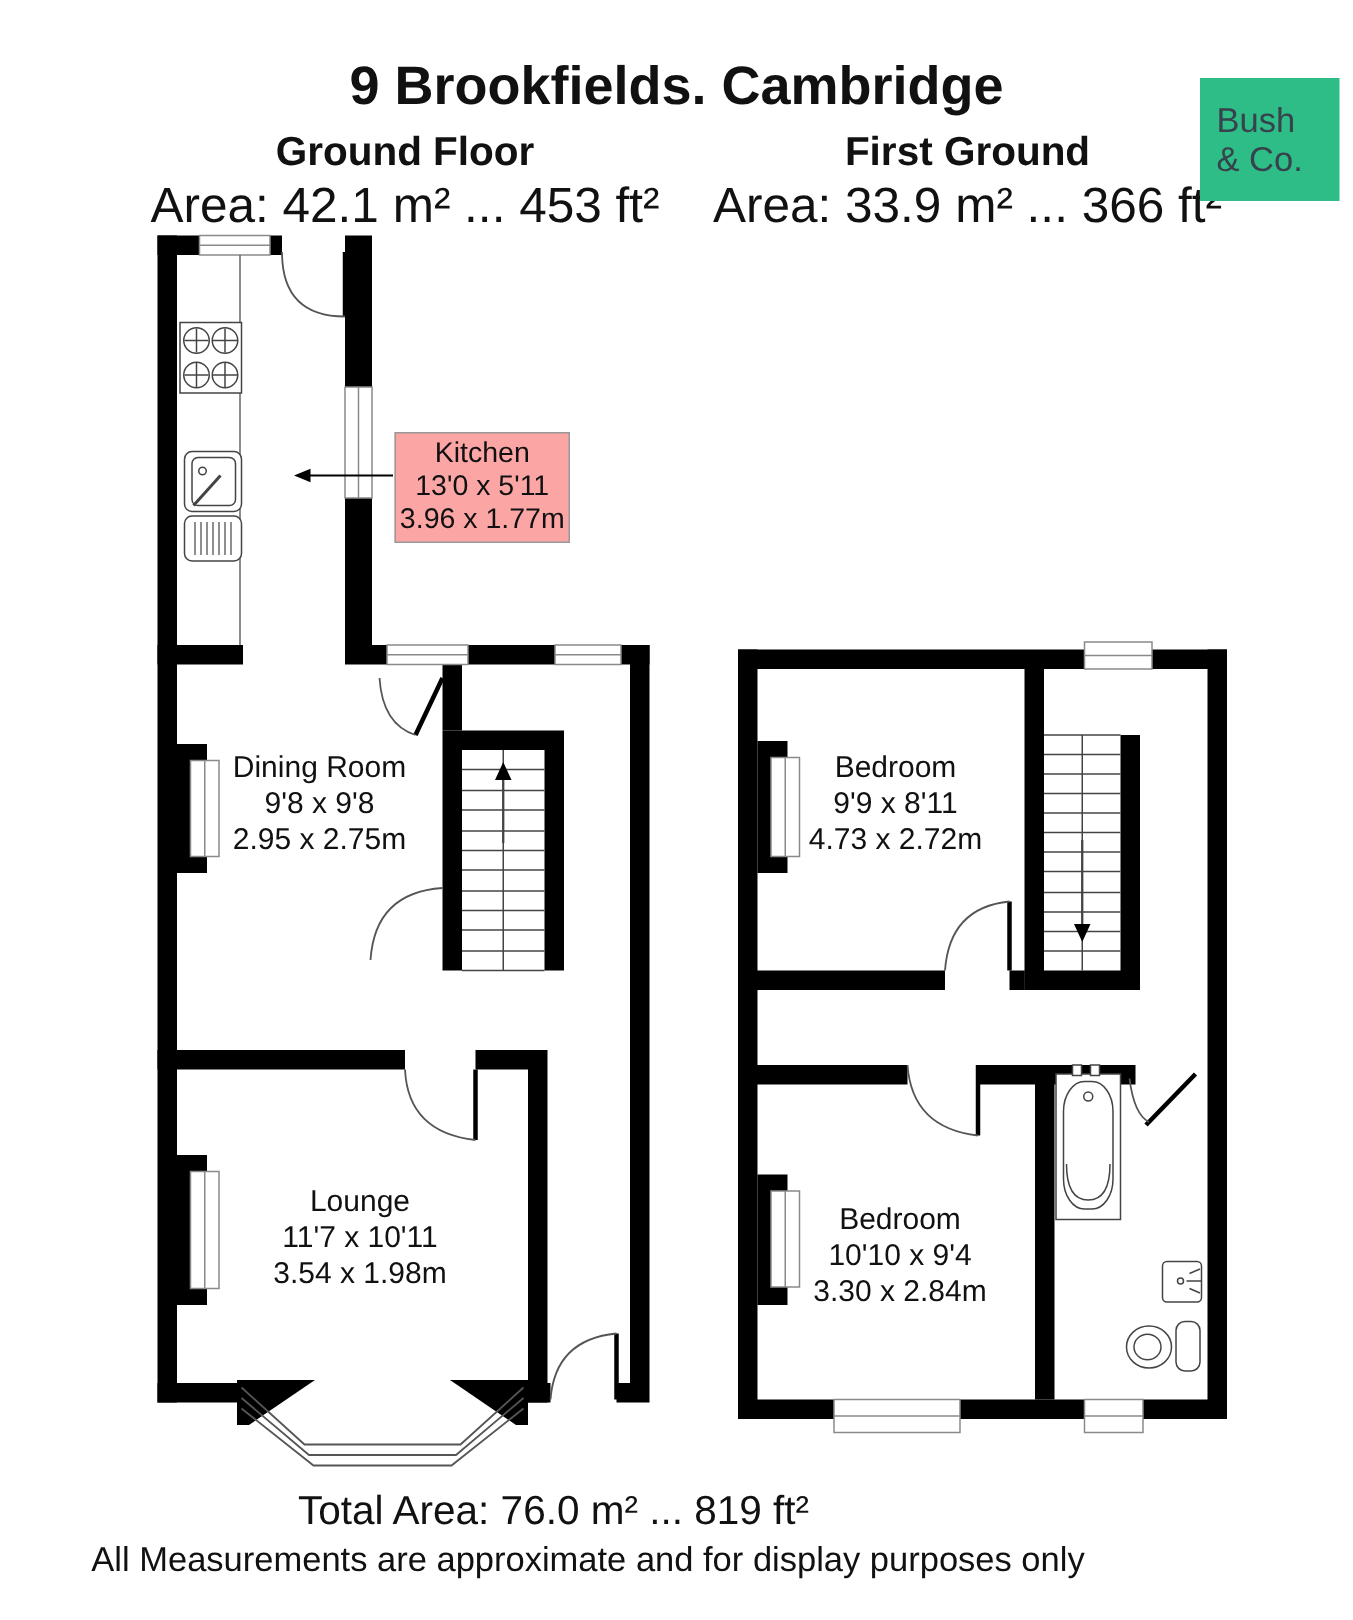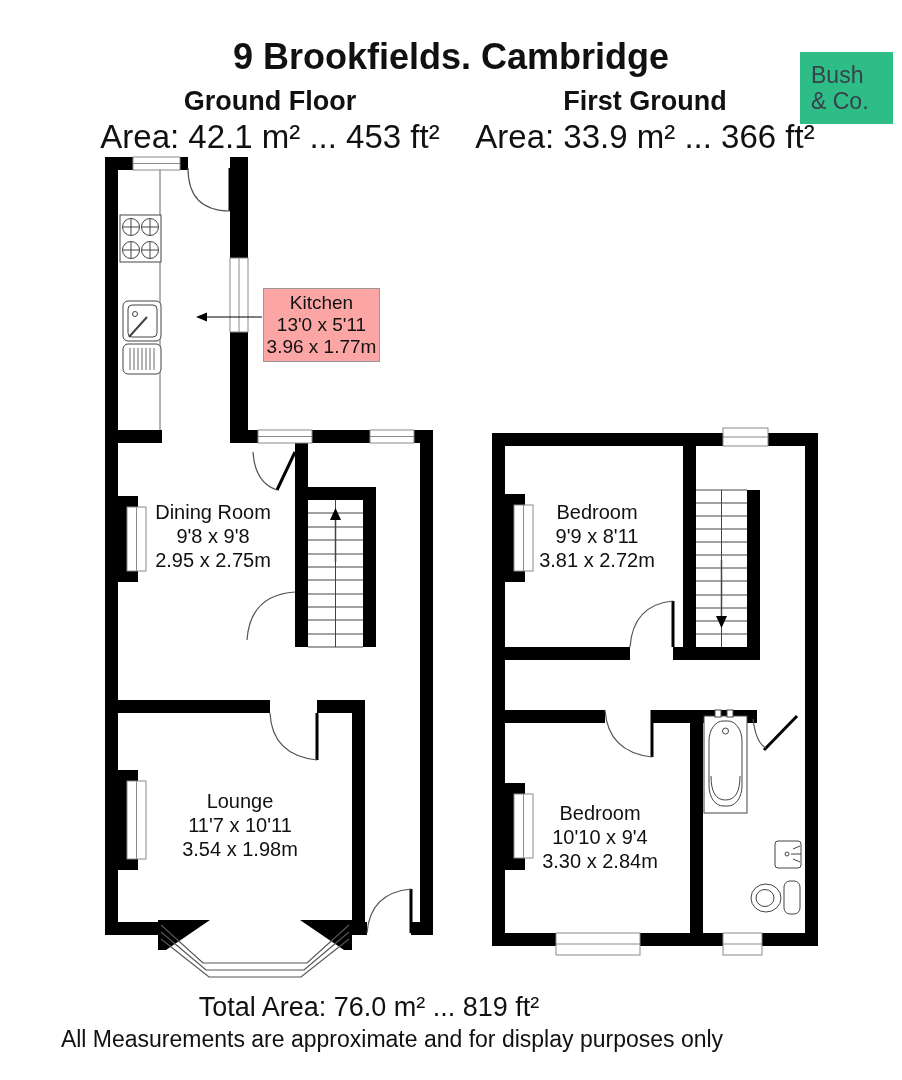--- a/index.html
+++ b/index.html
@@ -261,21 +261,21 @@
   </svg>
 
   <div class="abs ctr title" style="left:0;top:36px;width:902px;">9 Brookfields. Cambridge</div>
 
   <div class="abs ctr floorname" style="left:100px;top:86px;width:340px;">Ground Floor</div>
   <div class="abs ctr arealine" style="left:100px;top:118px;width:340px;">Area: 42.1 m² ... 453 ft²</div>
 
   <div class="abs ctr floorname" style="left:475px;top:86px;width:340px;">First Ground</div>
   <div class="abs ctr arealine" style="left:475px;top:118px;width:340px;">Area: 33.9 m² ... 366 ft²</div>
 
-  <div class="abs logo" style="left:800px;top:52px;width:82px;height:72px;background:#2EBD87;color:#37424C;">
+  <div class="abs logo" style="left:800px;top:52px;width:82px;height:82px;background:#2EBD87;color:#37424C;">
     <span>Bush</span>
     <span>&amp; Co.</span>
   </div>
 
   <div class="abs kbox" style="left:263px;top:288px;width:111px;">
     <div>Kitchen</div>
     <div>13'0 x 5'11</div>
     <div>3.96 x 1.77m</div>
   </div>
 
@@ -287,21 +287,21 @@
 
   <div class="abs roomlbl" style="left:140px;top:789px;width:200px;">
     <div>Lounge</div>
     <div>11'7 x 10'11</div>
     <div>3.54 x 1.98m</div>
   </div>
 
   <div class="abs roomlbl" style="left:497px;top:500px;width:200px;">
     <div>Bedroom</div>
     <div>9'9 x 8'11</div>
-    <div>3.81 x 2.72m</div>
+    <div>4.73 x 2.72m</div>
   </div>
 
   <div class="abs roomlbl" style="left:500px;top:801px;width:200px;">
     <div>Bedroom</div>
     <div>10'10 x 9'4</div>
     <div>3.30 x 2.84m</div>
   </div>
 
   <div class="abs ctr total" style="left:0;top:992px;width:738px;">Total Area: 76.0 m²  ...  819 ft²</div>
   <div class="abs ctr disclaimer" style="left:0;top:1026px;width:784px;">All Measurements are approximate and for display purposes only</div>

